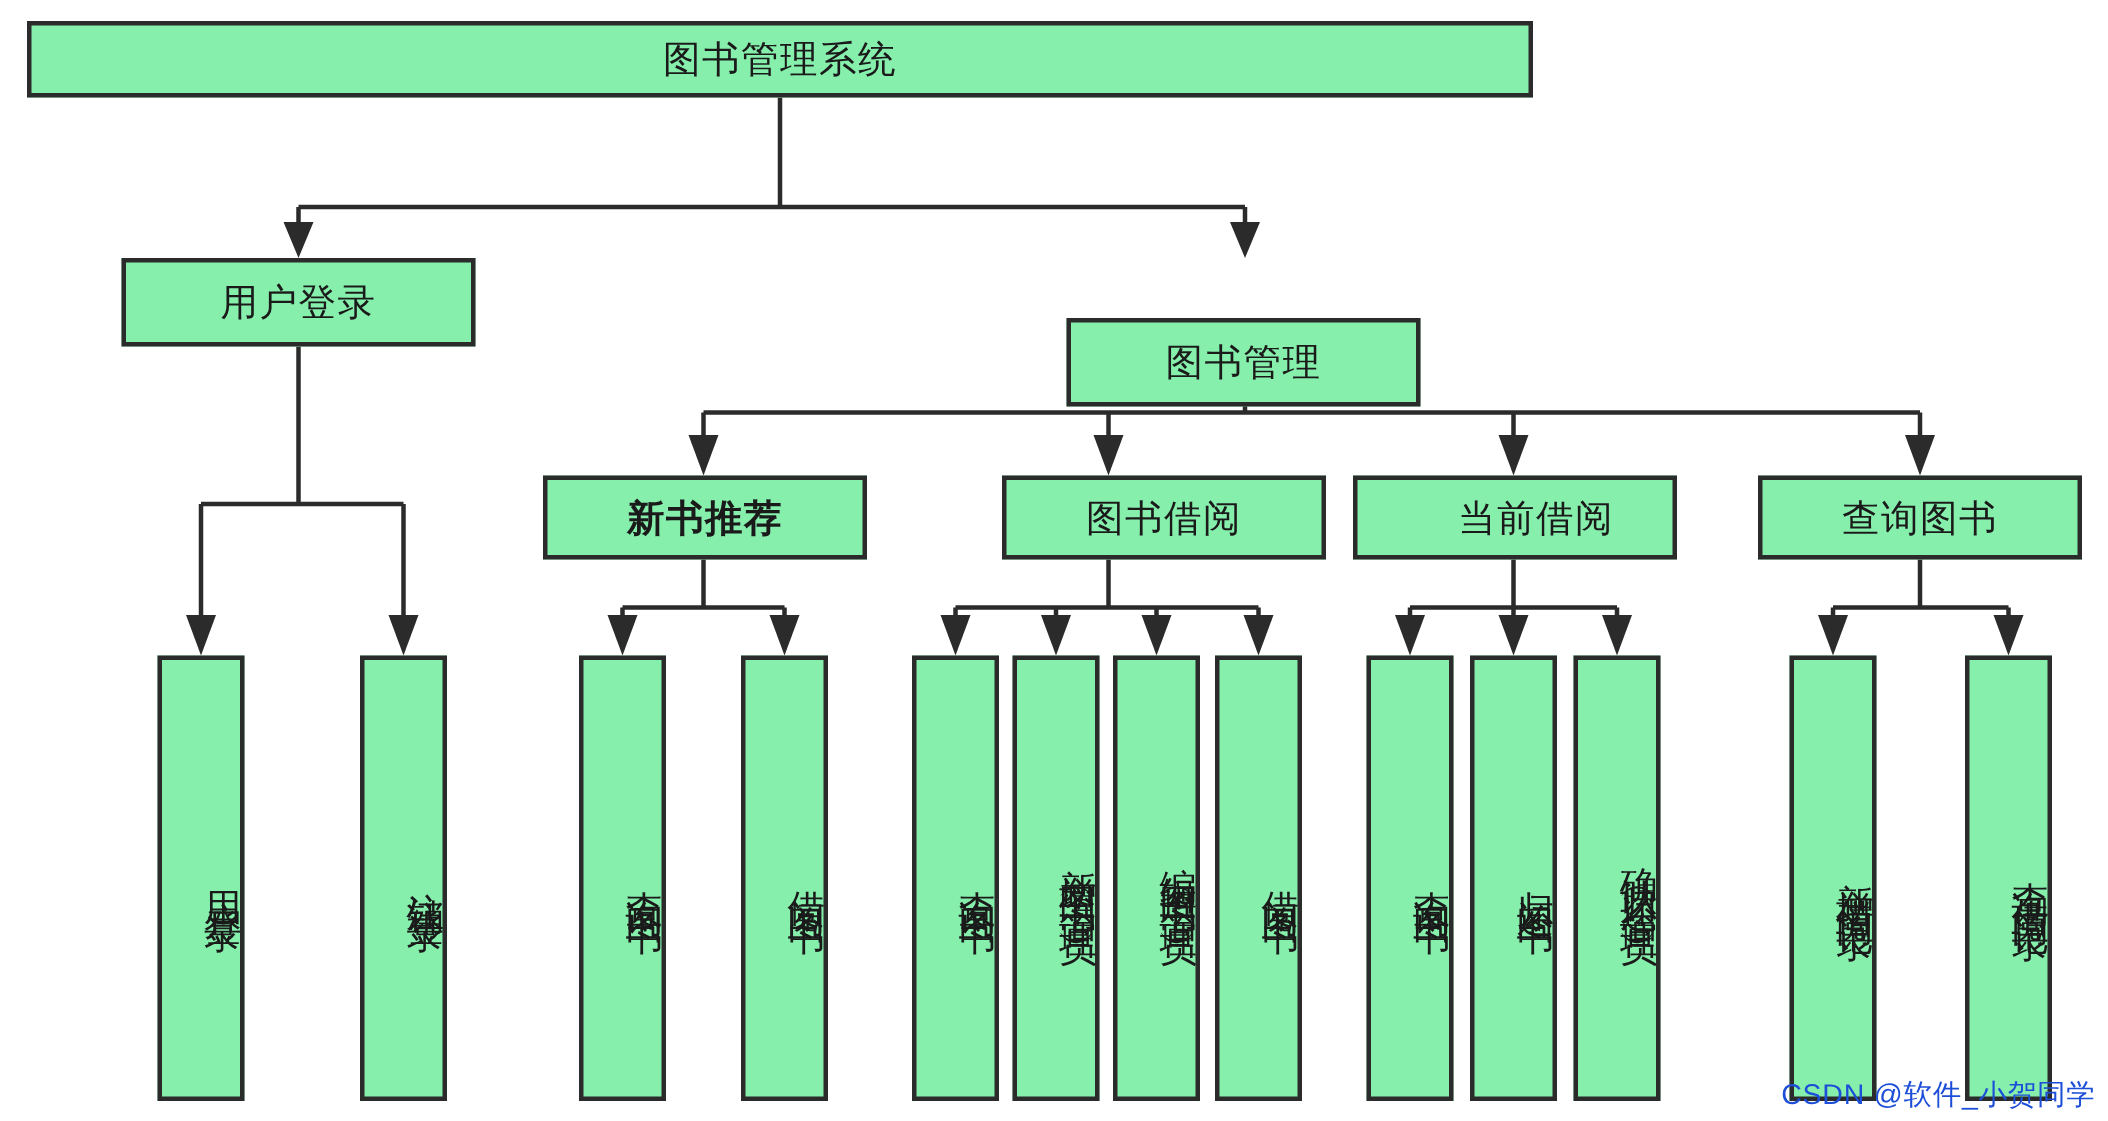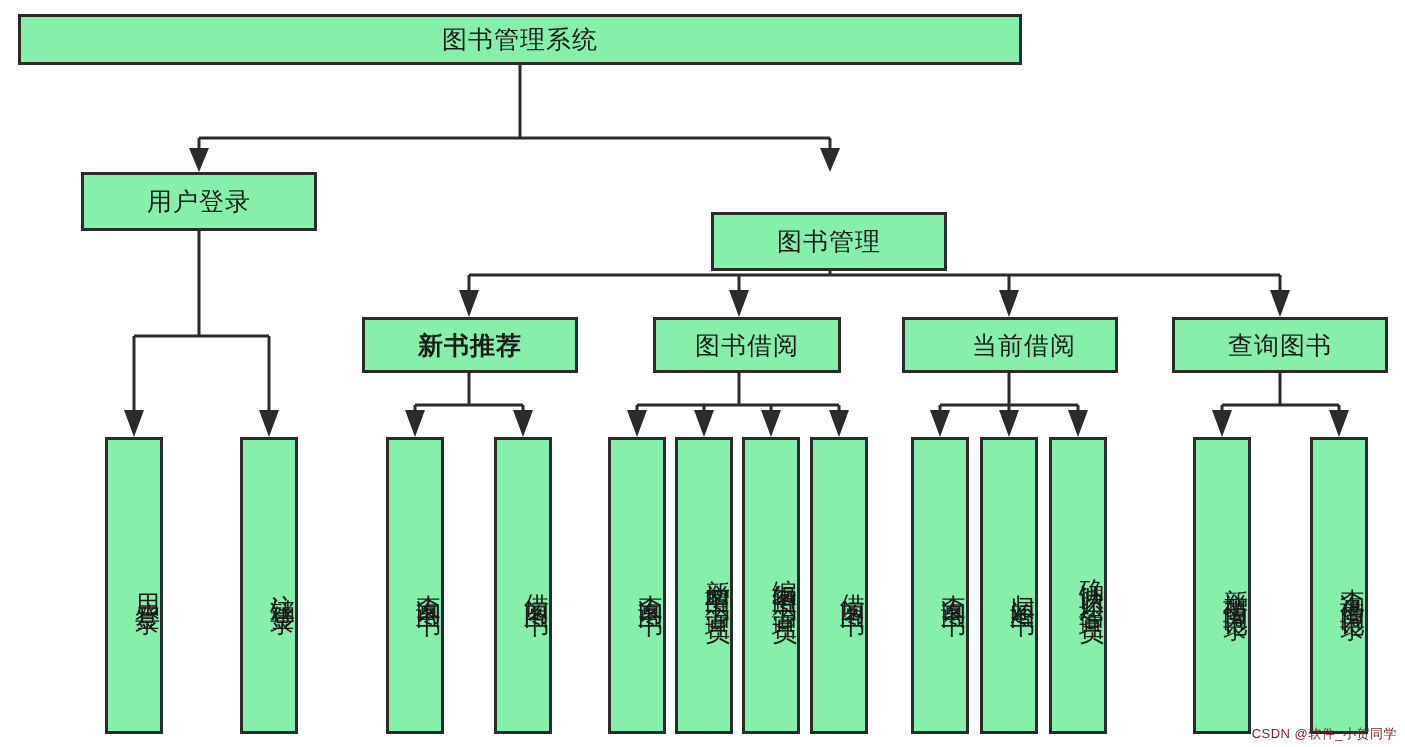--- a/index.html
+++ b/index.html
@@ -39,22 +39,22 @@
   }
   .node.v .vtxt{
     writing-mode:vertical-rl;
     text-orientation:upright;
     display:block;
   }
   .watermark{
     position:absolute;
     right:8px;
     bottom:4px;
-    font-size:13px;
-    color:#7f1d1d;
+    font-size:19px;
+    color:#1d4ed8;
     letter-spacing:0.5px;
     pointer-events:none;
     white-space:nowrap;
   }
   svg#edges{position:absolute;left:0;top:0;width:1405px;height:747px;pointer-events:none;}
   svg#edges path,svg#edges line{stroke:#2b2b2b;stroke-width:3;fill:none;}
   svg#edges polygon{fill:#2b2b2b;}
 </style>
 </head>
 <body>
@@ -122,21 +122,21 @@
     <line x1="1339" y1="405" x2="1339" y2="412"></line>
     <polygon points="1329,410 1349,410 1339,437"></polygon>
   </svg>
 
   <div class="node h" style="left:18px;top:14px;width:1004px;height:51px;">图书管理系统</div>
 
   <div class="node h" style="left:81px;top:172px;width:236px;height:59px;">用户登录</div>
   <div class="node h" style="left:711px;top:172px;width:236px;height:59px;margin-top:40px;">图书管理</div>
 
   <div class="node h" style="left:362px;top:317px;width:216px;height:56px;font-weight:bold;">新书推荐</div>
-  <div class="node h" style="left:653px;top:317px;width:188px;height:56px;">图书借阅</div>
+  <div class="node h" style="left:668px;top:317px;width:216px;height:56px;">图书借阅</div>
   <div class="node h" style="left:902px;top:317px;width:216px;height:56px;padding-left:28px;">当前借阅</div>
   <div class="node h" style="left:1172px;top:317px;width:216px;height:56px;">查询图书</div>
 
   <div class="node v" style="left:105px;top:437px;width:58px;height:297px;">
       <span class="vtxt">用户登录</span>
     </div>
 
   <div class="node v" style="left:240px;top:437px;width:58px;height:297px;">
       <span class="vtxt">注销登录</span>
     </div>

